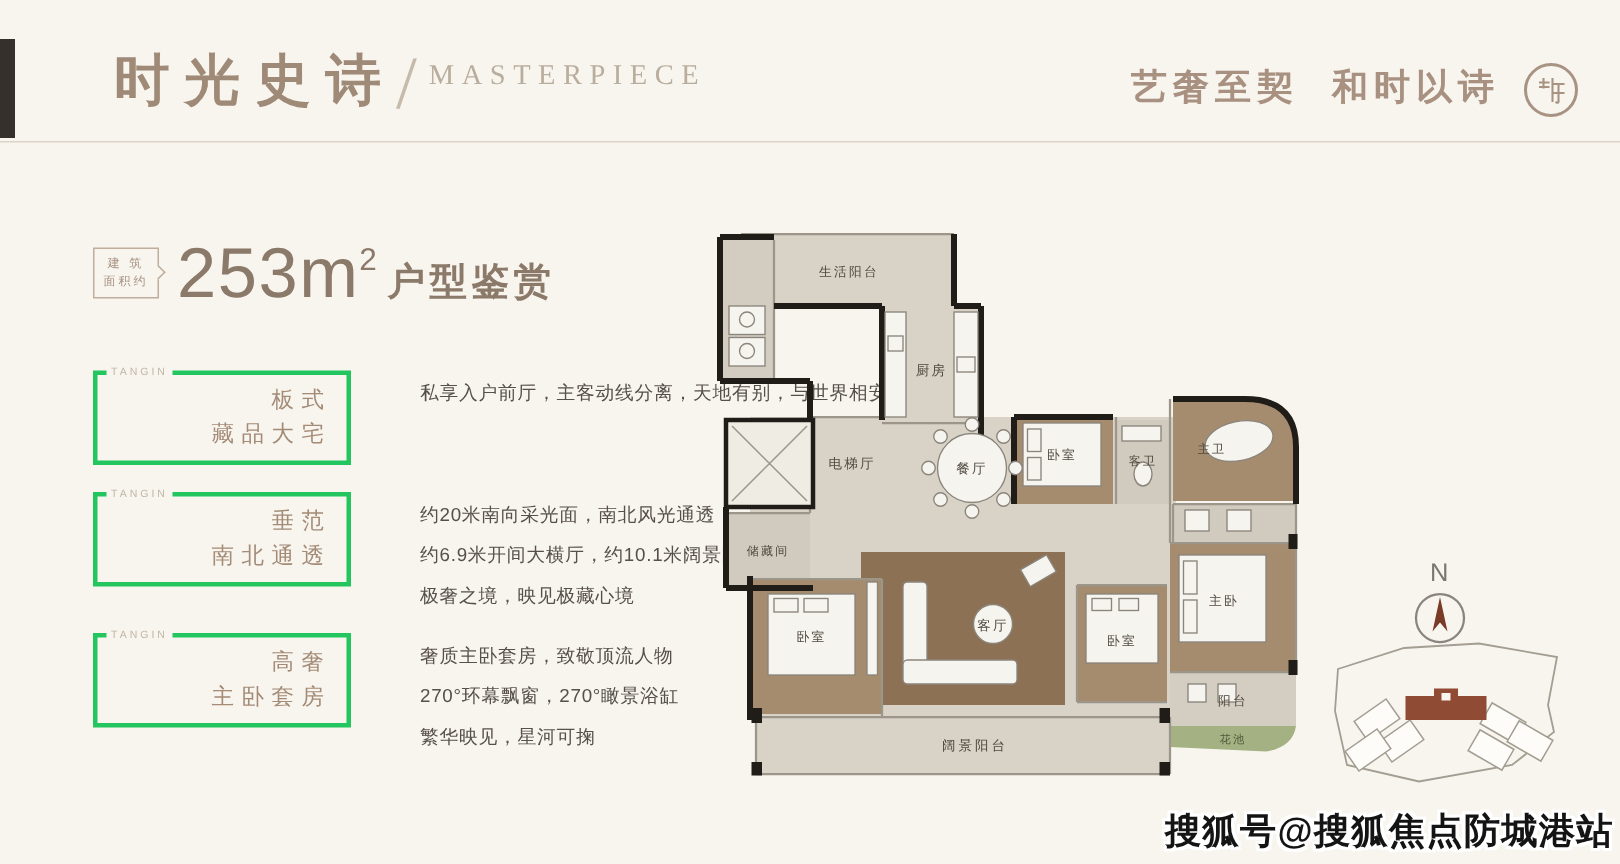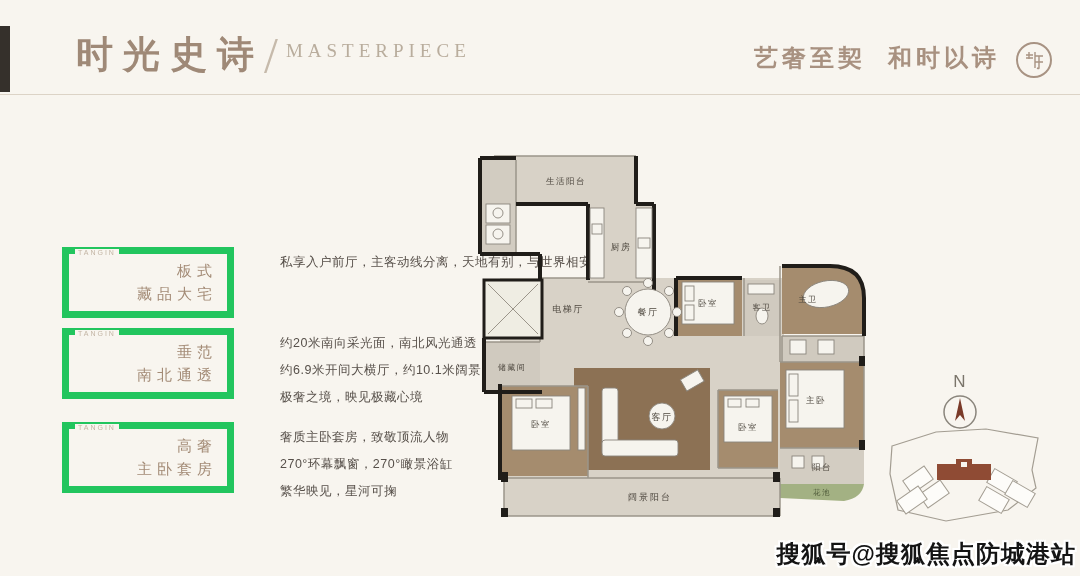--- a/index.html
+++ b/index.html
@@ -22,21 +22,21 @@
   
   .area-row { position:absolute; left:62px; top:158px; display:flex; align-items:center; }
   .area-tag { position:relative; border:1px solid #bfae9c; color:#a89383; font-size:8px; letter-spacing:2px; text-align:center; line-height:12px; padding:4px 6px; }
   .area-tag .diamond { position:absolute; right:-4px; top:12px; width:7px; height:7px; background:#f8f5ef; border:1px solid #bfae9c; transform:rotate(45deg); border-left:none; border-bottom:none; }
   .area-value { font-size:47px; color:#8b7969; letter-spacing:1px; margin-left:12px; line-height:1; }
   .area-sup { font-size:21px; color:#8b7969; vertical-align:18px; }
   .area-suffix { font-size:25px; color:#8b7969; letter-spacing:3px; margin-left:6px; font-weight:600; padding-top:12px; }
 
   
   .feature { position:absolute; left:62px; display:flex; }
-  .feature-box { position:relative; width:172px; border:7px solid #22c55e; padding:5px 10px 6px; color:#a38b76; text-align:right; flex:none; align-self:flex-start; }
+  .feature-box { position:relative; width:172px; border:3px solid #22c55e; padding:5px 10px 6px; color:#a38b76; text-align:right; flex:none; align-self:flex-start; }
   .feature-brand { position:absolute; top:-5px; left:6px; background:#f8f5ef; padding:0 3px; font-size:7px; letter-spacing:2px; color:#c3b5a4; text-align:left; }
   .feature-l1 { font-size:15px; letter-spacing:5px; line-height:23px; }
   .feature-l2 { font-size:15px; letter-spacing:5px; line-height:23px; }
   .feature-desc { margin-left:46px; color:#57504a; font-size:12.5px; line-height:27px; letter-spacing:0.5px; padding-top:2px; white-space:nowrap; }
 
   
   .plan { position:absolute; left:478px; top:146px; width:400px; height:378px; }
   .plan text { font-family:"Liberation Sans", sans-serif; }
 
   
@@ -64,20 +64,29 @@
     <span class="tagline">艺奢至契</span>
     <span class="tagline">和时以诗</span>
     <span class="seal">
       <svg width="24" height="24" viewBox="0 0 24 24">
         <path d="M4,7 H11 M7,4 V11 M4,10 H11 M13,4 V20 M13,8 H21 M17,8 V20 Q17,21 15,20 M13,14 H21" stroke="#a89383" stroke-width="1.4" fill="none"></path>
       </svg>
     </span>
   </div>
   <div class="header-rule"></div>
 
+  <div class="area-row">
+    <span class="area-tag">
+      <span>建 筑</span><br>
+      <span>面积约</span>
+      <span class="diamond"></span>
+    </span>
+    <span class="area-value"><span>253m</span><span class="area-sup">2</span></span>
+    <span class="area-suffix">户型鉴赏</span>
+  </div>
 
   <div class="feature" style="top:247px;">
     <div class="feature-box">
       <span class="feature-brand">TANGIN</span>
       <div class="feature-l1">板式</div>
       <div class="feature-l2">藏品大宅</div>
     </div>
     <div class="feature-desc">
       <div>私享入户前厅，主客动线分离，天地有别，与世界相安</div>
     </div>

